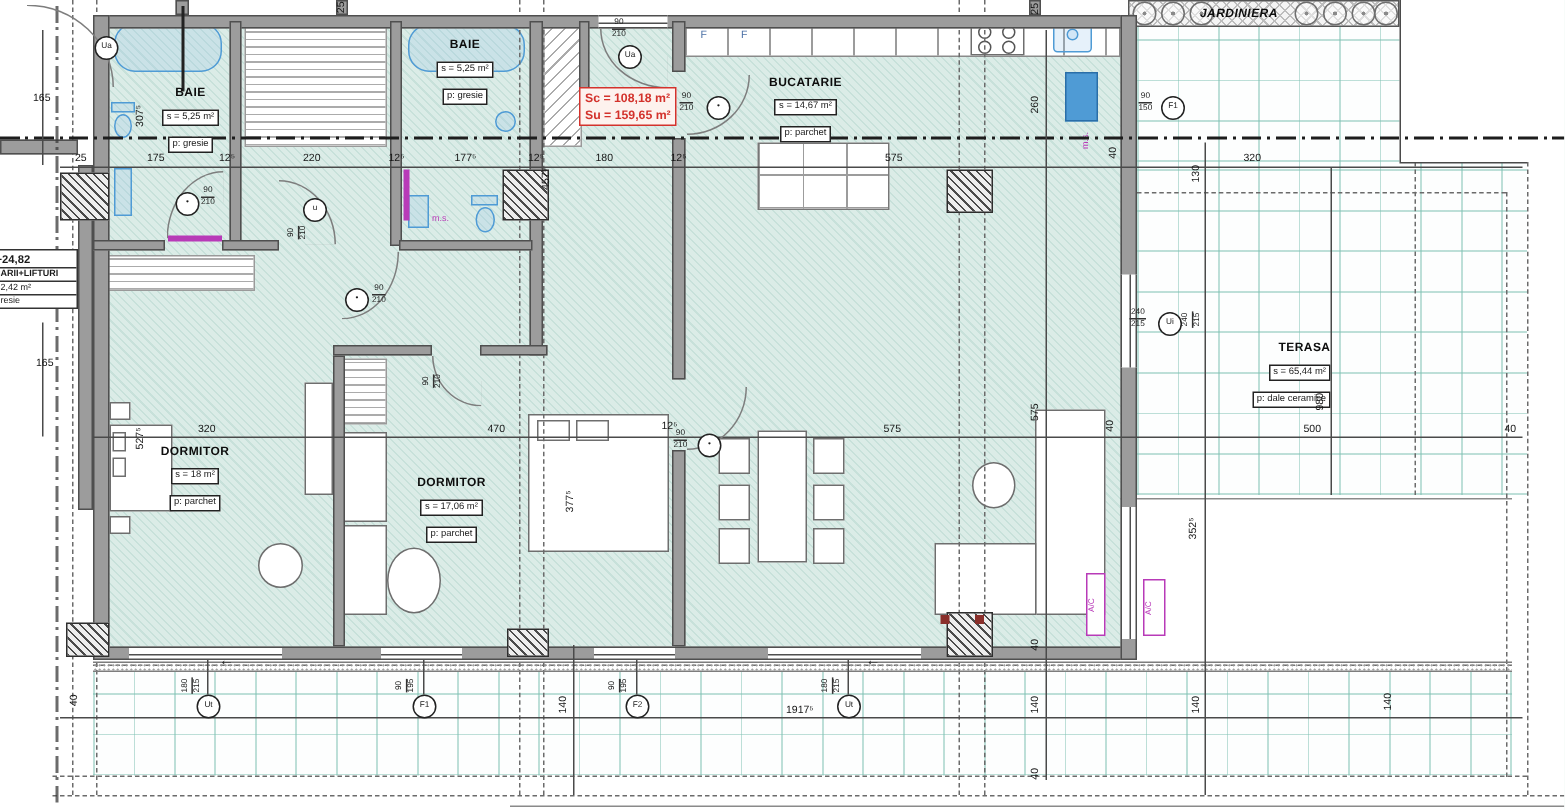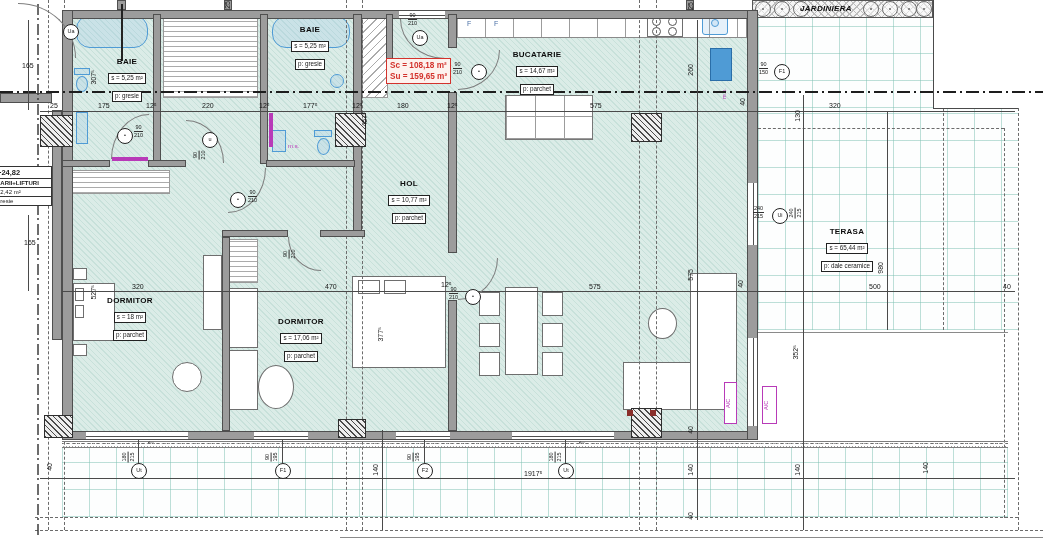--- a/index.html
+++ b/index.html
@@ -325,36 +325,31 @@
   <div class="abs rlbl" style="left:270px;top:25px;width:80px;">
     <div class="rn">BAIE</div>
     <div><span class="ab">s = 5,25 m²</span></div>
     <div><span class="ab">p: gresie</span></div>
   </div>
   <div class="abs rlbl" style="left:497px;top:50px;width:80px;">
     <div class="rn">BUCATARIE</div>
     <div><span class="ab">s = 14,67 m²</span></div>
     <div><span class="ab">p: parchet</span></div>
   </div>
-  <div class="abs rlbl" style="left:369px;top:179px;width:80px;">
-    <div class="rn">HOL</div>
-    <div><span class="ab">s = 10,77 m²</span></div>
-    <div><span class="ab">p: parchet</span></div>
-  </div>
   <div class="abs rlbl" style="left:90px;top:296px;width:80px;">
     <div class="rn">DORMITOR</div>
     <div><span class="ab">s = 18 m²</span></div>
     <div><span class="ab">p: parchet</span></div>
   </div>
   <div class="abs rlbl" style="left:261px;top:317px;width:80px;">
     <div class="rn">DORMITOR</div>
     <div><span class="ab">s = 17,06 m²</span></div>
     <div><span class="ab">p: parchet</span></div>
   </div>
-  <div class="abs rlbl" style="left:807px;top:227px;width:80px;">
+  <div class="abs rlbl" style="left:807px;top:227px;width:80px;text-align:right;">
     <div class="rn">TERASA</div>
     <div><span class="ab">s = 65,44 m²</span></div>
     <div><span class="ab">p: dale ceramice</span></div>
   </div>
 
   <div class="abs redbox" style="left:386px;top:58px;">
     <div>Sc = 108,18 m²</div>
     <div>Su = 159,65 m²</div>
   </div>
 

